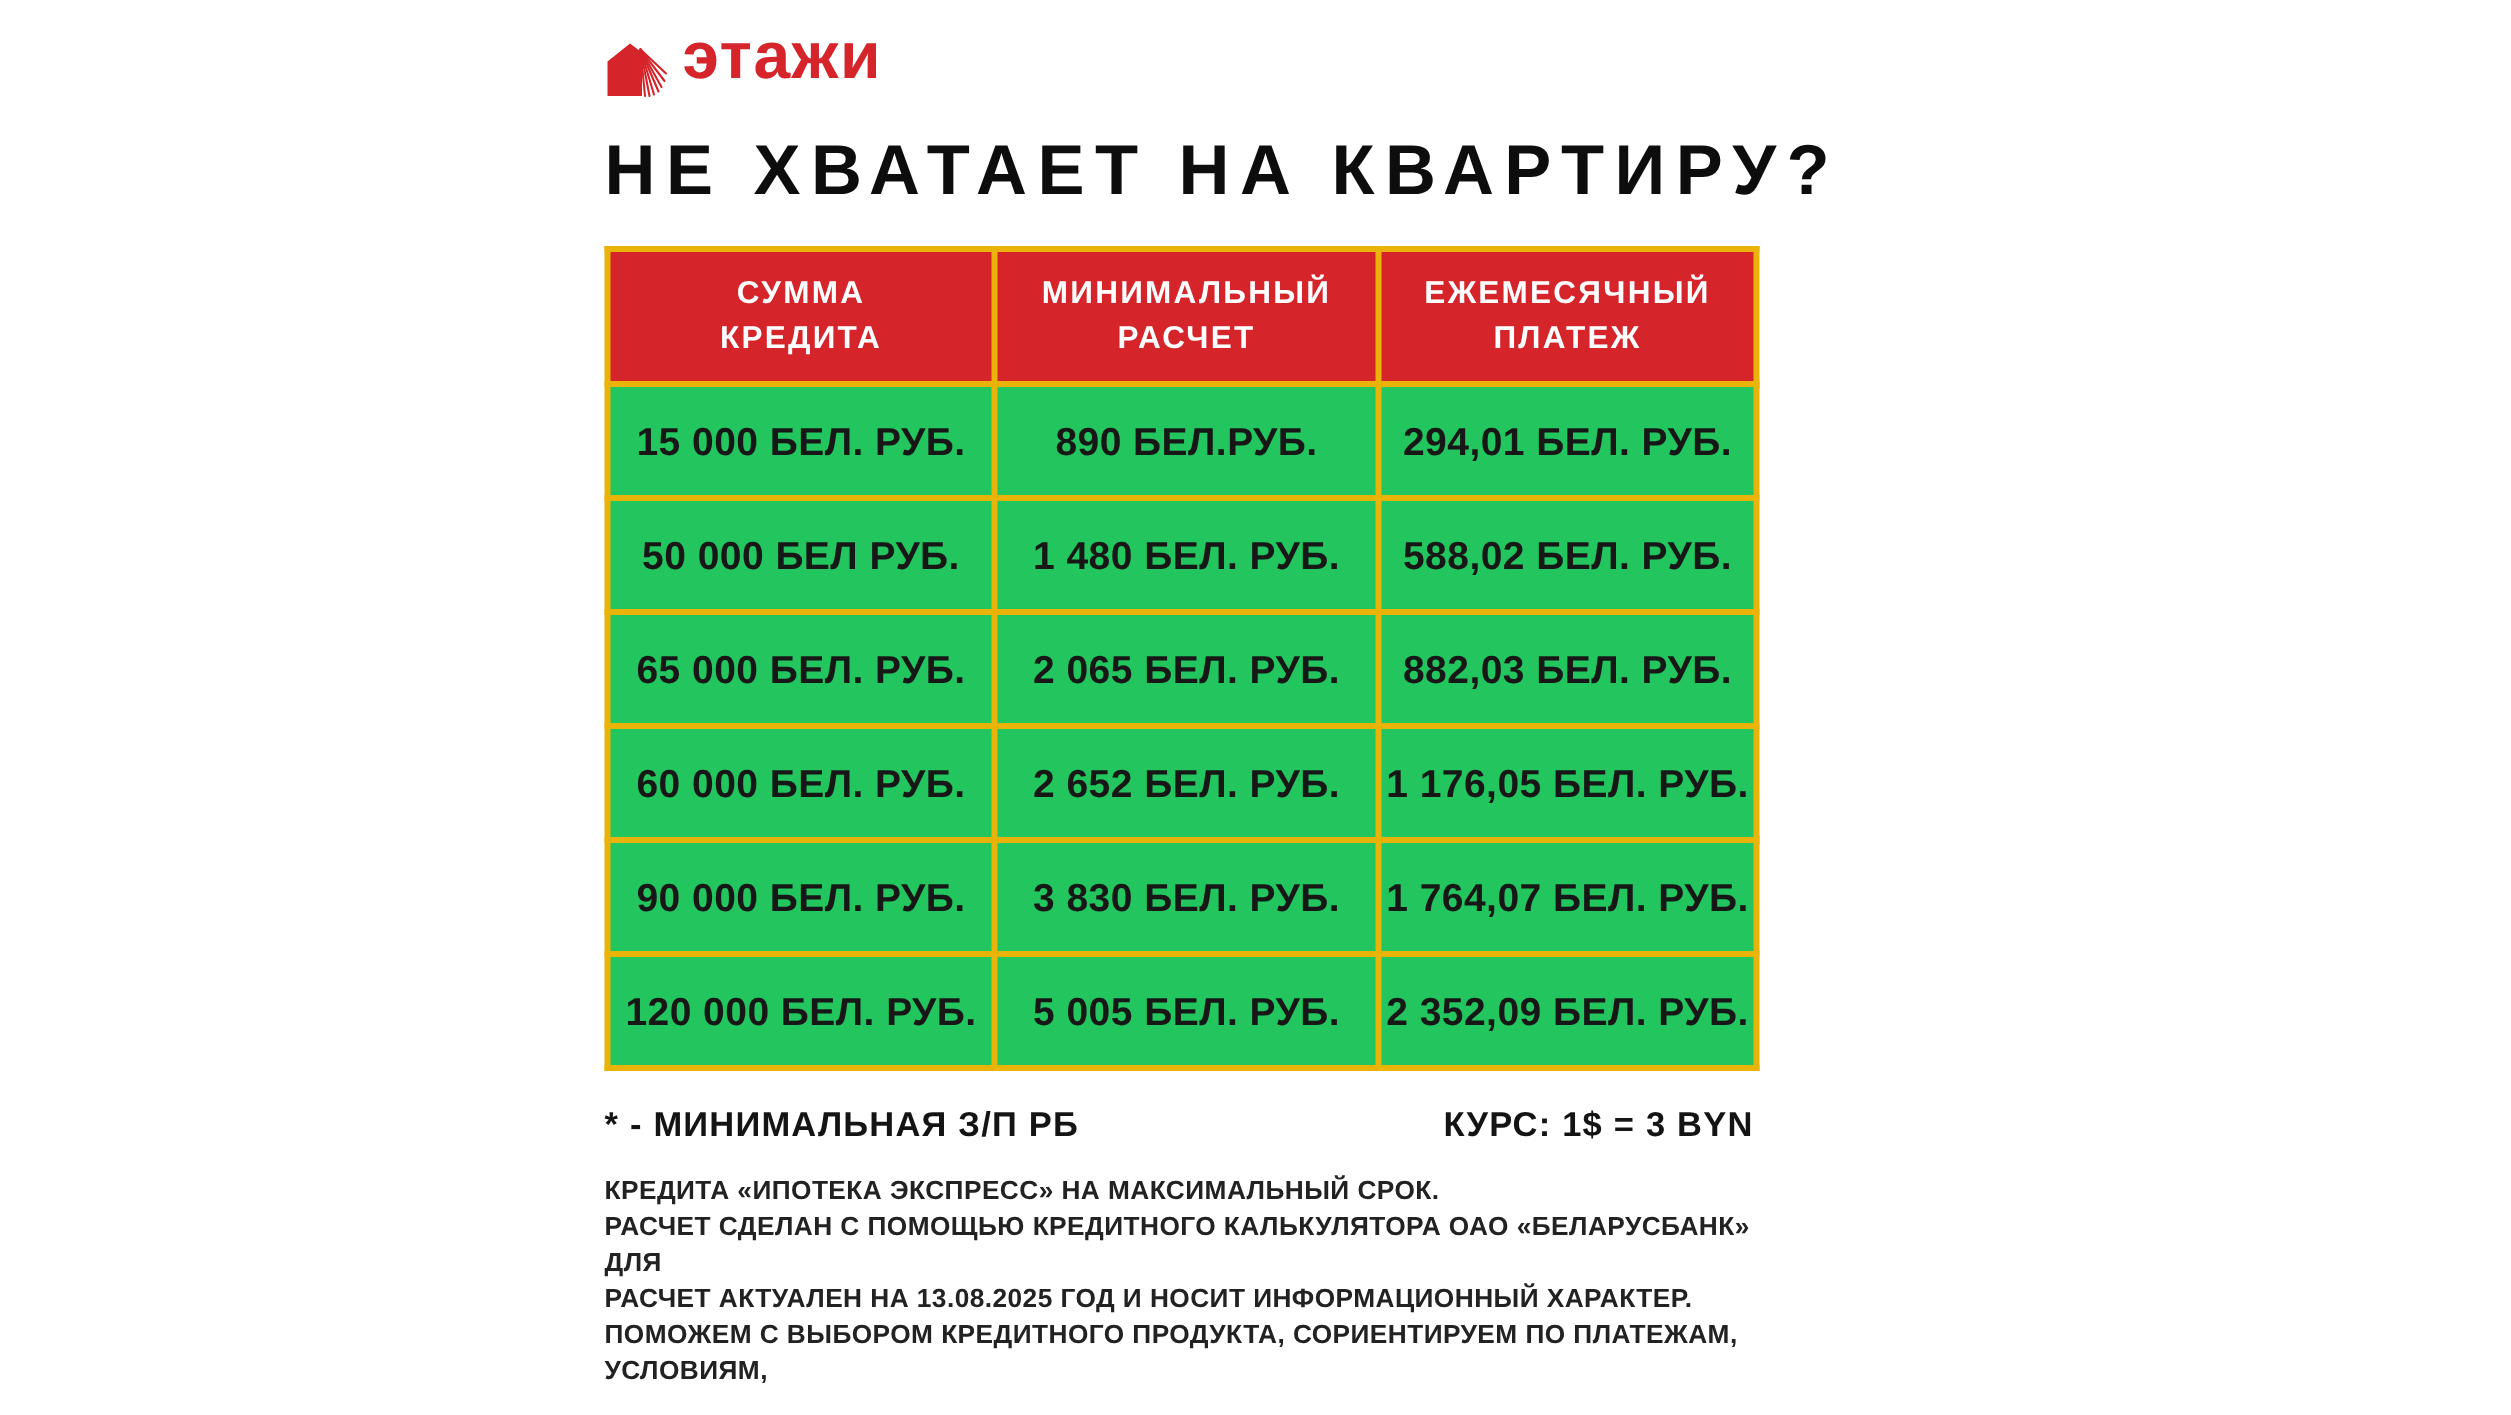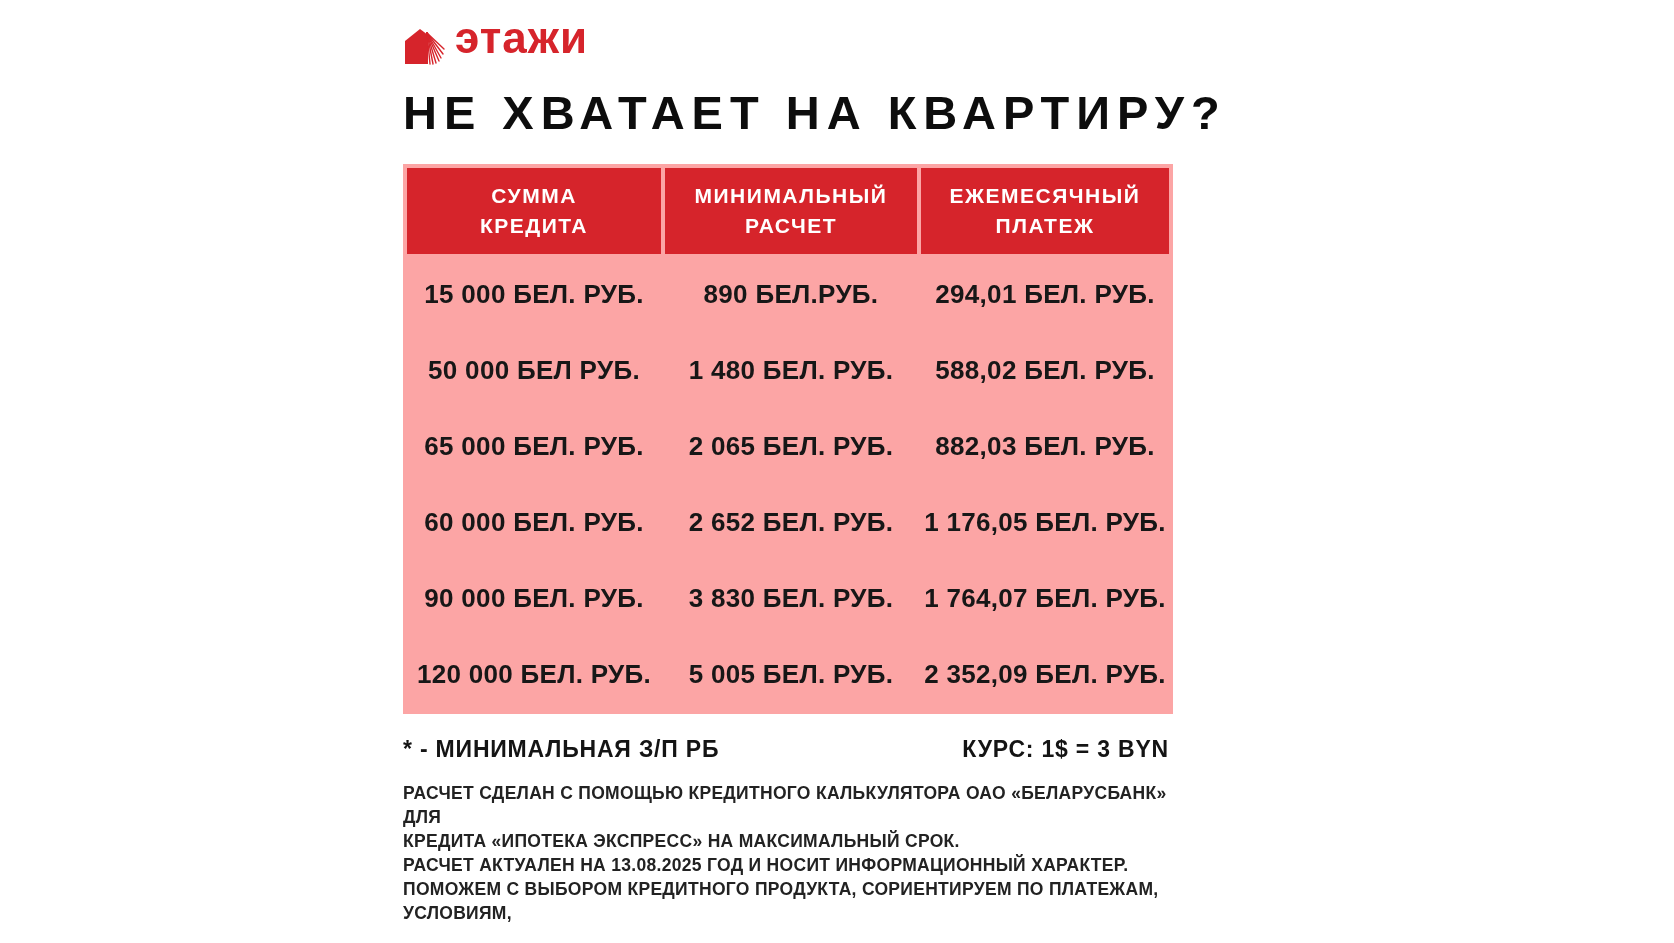--- a/index.html
+++ b/index.html
@@ -30,28 +30,28 @@
 
   
   table.credit{
     margin-top:27px;border-collapse:collapse;table-layout:fixed;
     width:766px;
   }
   table.credit col.c1{width:258px}
   table.credit col.c2{width:256px}
   table.credit col.c3{width:252px}
   table.credit th, table.credit td{
-    border:4px solid #fca5a5;text-align:center;vertical-align:middle;
+    border:4px solid #eab308;text-align:center;vertical-align:middle;
   }
   table.credit th{
     height:84px;background:#d6242b;color:#ffffff;
     font-size:21px;font-weight:600;letter-spacing:1.5px;line-height:1.45;
   }
   table.credit td{
-    height:70px;background:#fca5a5;color:#171717;
+    height:70px;background:#22c55e;color:#171717;
     font-size:26px;font-weight:700;letter-spacing:0.3px;
   }
 
   
   .notes-row{
     display:flex;justify-content:space-between;align-items:flex-end;
     margin-top:22px;
   }
   .note{font-size:23px;font-weight:700;color:#141414;letter-spacing:0.8px;}
 
@@ -141,22 +141,22 @@
         </tr>
       </tbody>
     </table>
 
     <div class="notes-row">
       <span class="note">* - МИНИМАЛЬНАЯ З/П РБ</span>
       <span class="note">КУРС: 1$ = 3 BYN</span>
     </div>
 
     <div class="disclaimer">
+      <div class="line">КРЕДИТА «ИПОТЕКА ЭКСПРЕСС» НА МАКСИМАЛЬНЫЙ СРОК.</div>
       <div class="line">РАСЧЕТ СДЕЛАН С ПОМОЩЬЮ КРЕДИТНОГО КАЛЬКУЛЯТОРА ОАО «БЕЛАРУСБАНК» ДЛЯ</div>
-      <div class="line">КРЕДИТА «ИПОТЕКА ЭКСПРЕСС» НА МАКСИМАЛЬНЫЙ СРОК.</div>
       <div class="line">РАСЧЕТ АКТУАЛЕН НА 13.08.2025 ГОД И НОСИТ ИНФОРМАЦИОННЫЙ ХАРАКТЕР.</div>
       <div class="line">ПОМОЖЕМ С ВЫБОРОМ КРЕДИТНОГО ПРОДУКТА, СОРИЕНТИРУЕМ ПО ПЛАТЕЖАМ,</div>
       <div class="line">УСЛОВИЯМ,</div>
 
     </div>
 
   </div>
 </div>
 
 </body></html>

